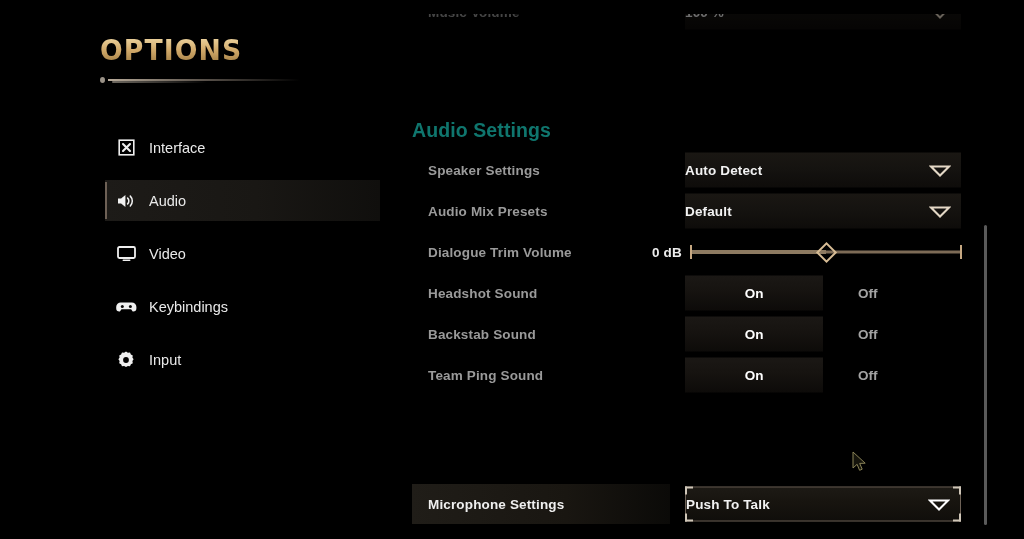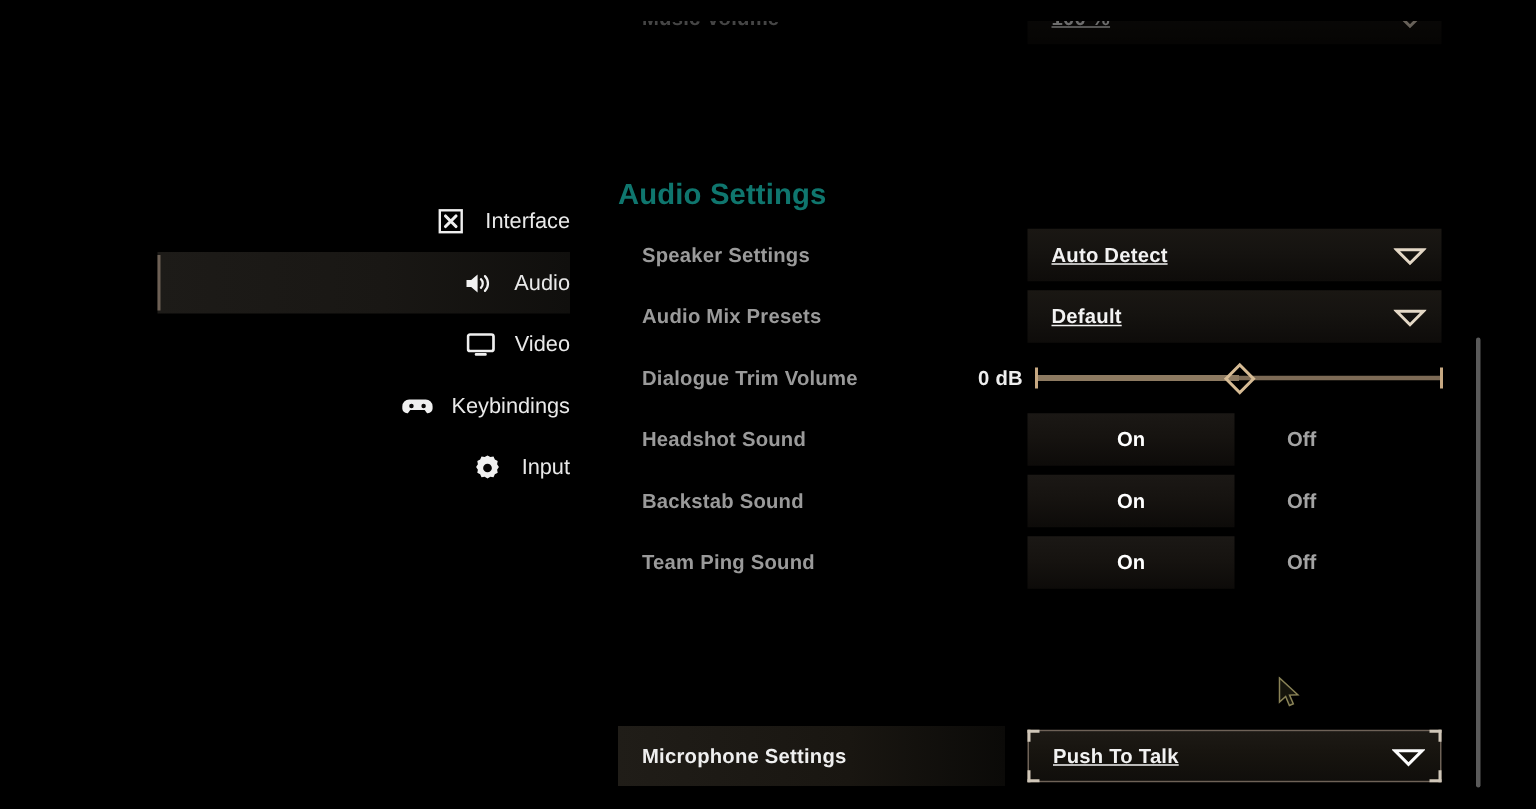--- a/index.html
+++ b/index.html
@@ -101,25 +101,24 @@
     left: 105px;
     top: 127px;
     width: 275px;
   }
   .nav-item {
     position: relative;
     display: flex;
     align-items: center;
     height: 41px;
     padding-left: 10px;
-    margin-bottom: 0px;
+    margin-bottom: 12px;
     color: #e9e9e9;
     font-size: 14.5px;
     font-weight: 400;
-    justify-content: flex-end;
   }
   .nav-item .nav-icon {
     width: 22px;
     height: 20px;
     margin-right: 12px;
     display: flex;
     align-items: center;
     justify-content: center;
     flex: none;
   }
@@ -197,27 +196,25 @@
     left: 273px;
     top: 50%;
     transform: translateY(-50%);
     width: 276px;
     height: 35px;
     background: linear-gradient(180deg, #1a1713 0%, #151310 45%, #0e0c0a 100%);
     display: flex;
     align-items: center;
   }
   .dropdown .dd-value {
-    margin-left: 16px;
     font-size: 13.5px;
     font-weight: 700;
     color: #f2f2f2;
     letter-spacing: .15px;
     white-space: nowrap;
-    text-decoration: underline;
   }
   .dropdown .dd-chevron {
     position: absolute;
     right: 21px;
     top: 50%;
     transform: translateY(-50%);
     width: 0; height: 0;
   }
   .dropdown.focused {
     background: linear-gradient(180deg, #1d1a15 0%, #17140f 45%, #100e0b 100%);
@@ -393,20 +390,28 @@
     width: 16px;
     height: 22px;
     pointer-events: none;
   }
 </style>
 </head>
 <body>
 
 <div id="stage">
 
+  <div id="title-block">
+    <h1 id="page-title">OPTIONS</h1>
+    <div id="title-divider">
+      <div class="knob"></div>
+      <div class="bar"></div>
+      <div class="bar2"></div>
+    </div>
+  </div>
 
   <nav id="sidebar">
 
     <div class="nav-item">
       <span class="nav-icon">
         <svg width="17" height="17" viewBox="0 0 17 17">
           <rect x="1.2" y="1.2" width="14.6" height="14.6" fill="none" stroke="#efefef" stroke-width="1.6"></rect>
           <path d="M5 5 L12 12 M12 5 L5 12" stroke="#efefef" stroke-width="2.1" stroke-linecap="round"></path>
         </svg>
       </span>

